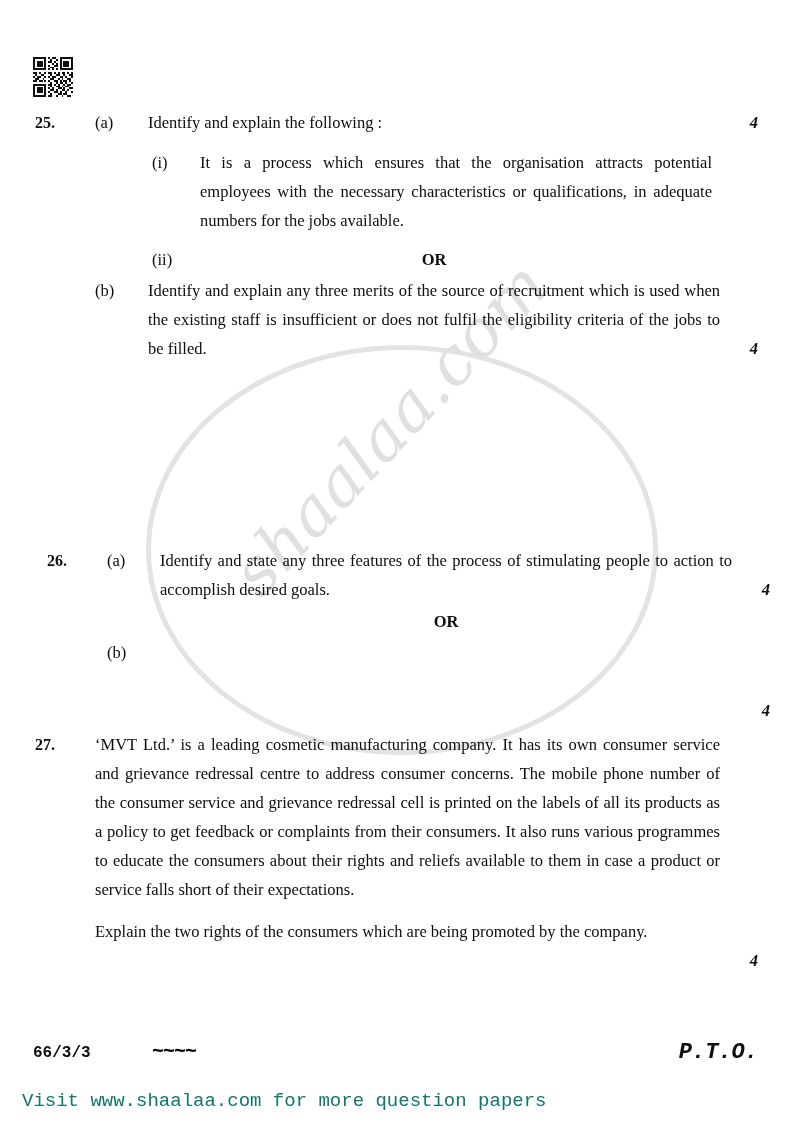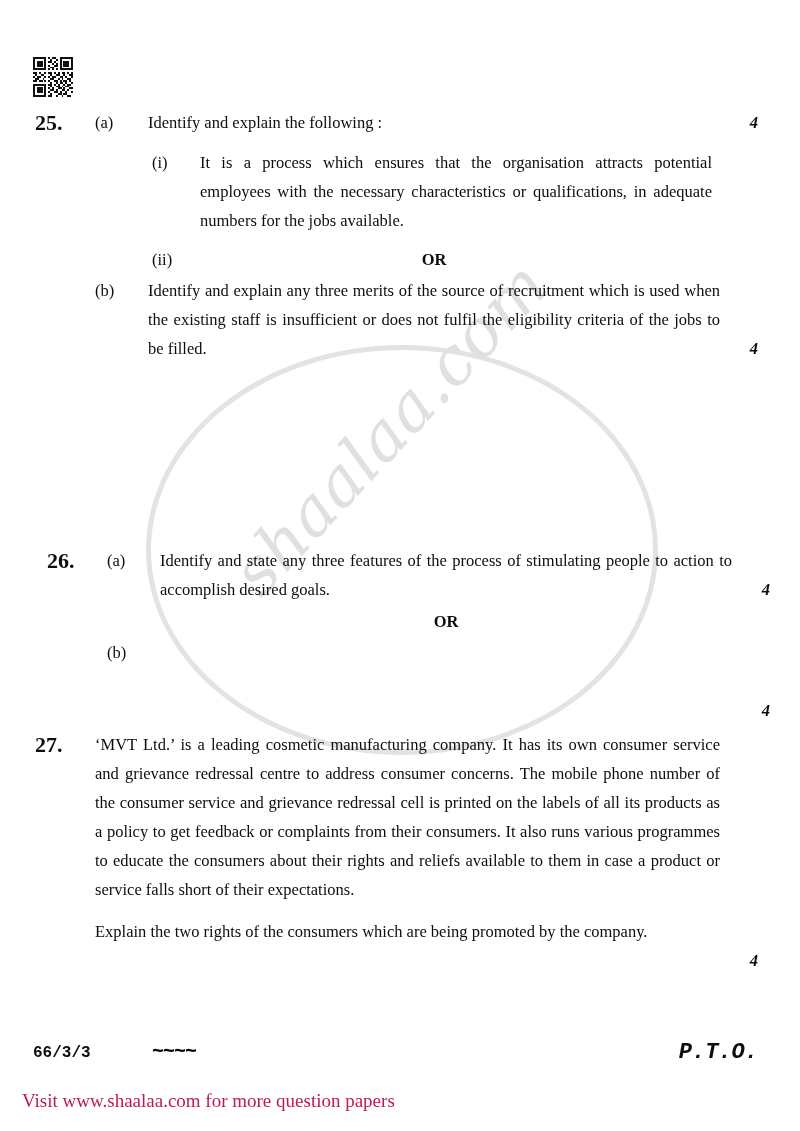--- a/index.html
+++ b/index.html
@@ -77,21 +77,21 @@
   }
   .row {
     position: relative;
     display: block;
   }
   .qnum {
     position: absolute;
     left: 35px;
     top: 0;
     font-weight: bold;
-    font-size: 22px;
+    font-size: 16px;
     line-height: 29px;
     text-align: center;
   }
   .part {
     position: absolute;
     left: 95px;
     top: 0;
     font-size: 16.5px;
     line-height: 29px;
   }
@@ -195,23 +195,23 @@
     font-weight: bold;
     font-style: italic;
     line-height: 26px;
   }
 
   
   #site-banner {
     position: absolute;
     left: 22px;
     top: 1090px;
-    font-family: Liberation Serif, serif;
+    font-family: Liberation Mono, monospace;
     font-size: 19px;
-    color: #be185d;
+    color: #0f766e;
     z-index: 2;
   }
 </style>
 </head>
 <body>
 
 <div id="watermark-layer">
   <div id="watermark-circle"></div>
   <div id="watermark-text">shaalaa.com</div>
 </div>

